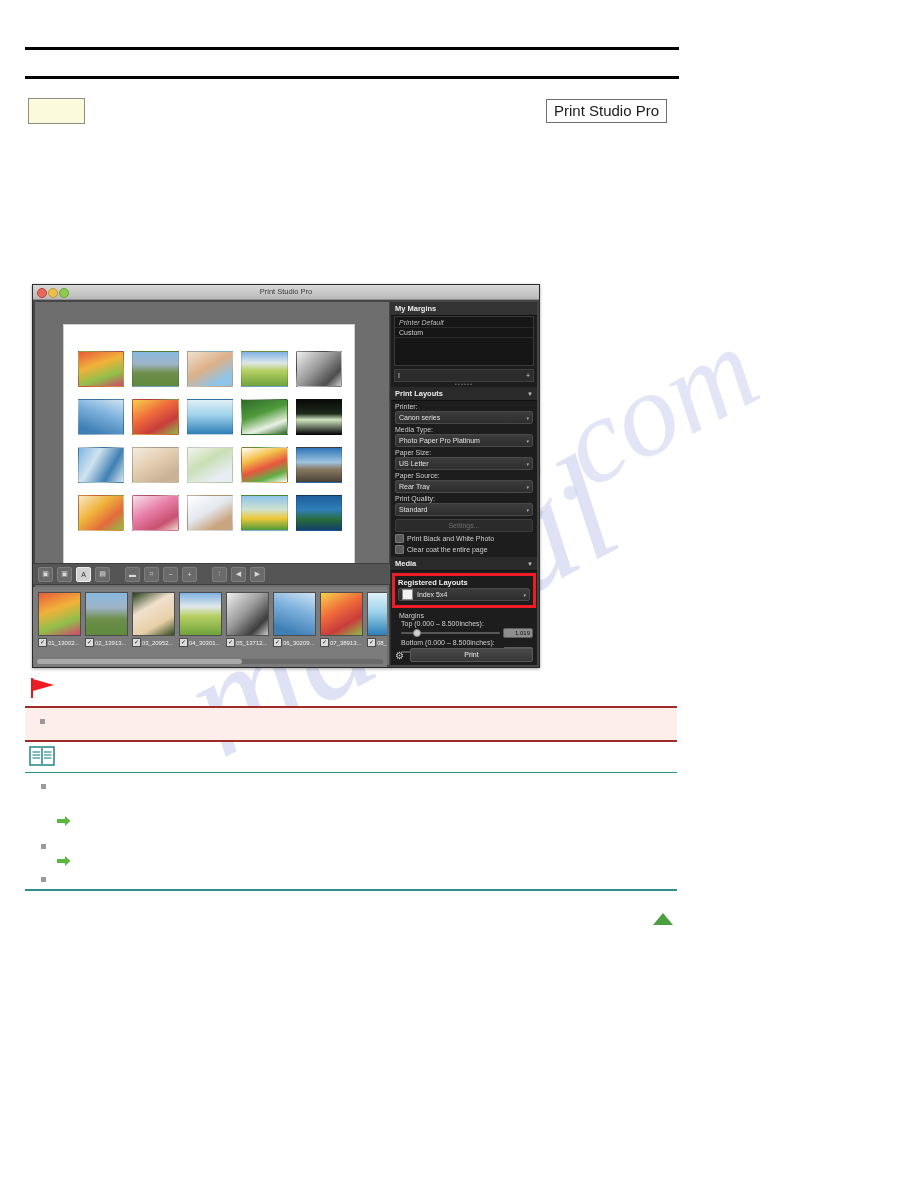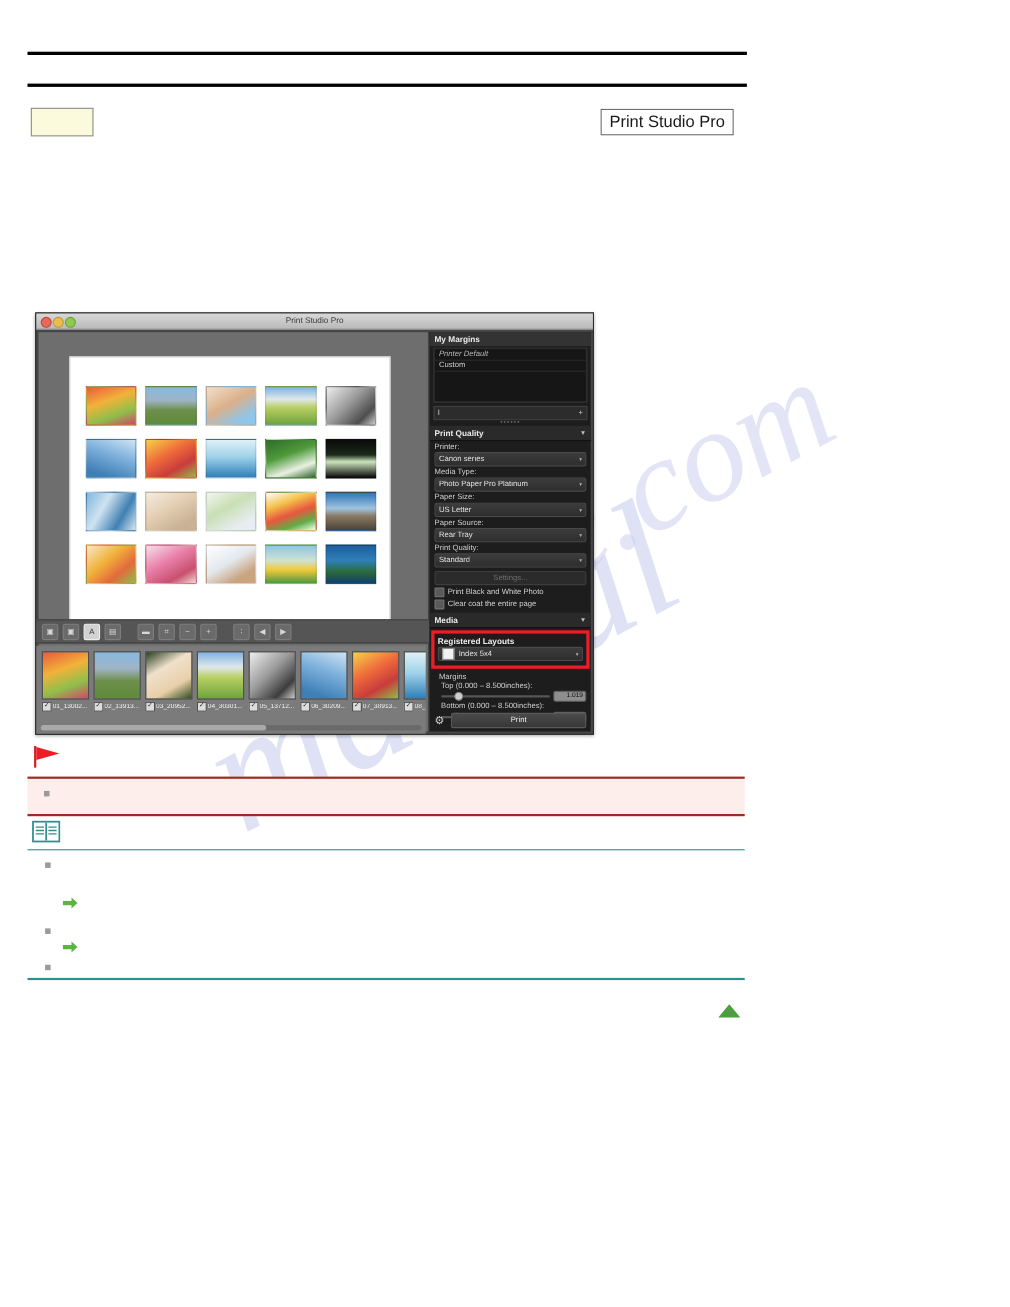--- a/index.html
+++ b/index.html
@@ -349,21 +349,21 @@
         <div class="ms-item italic">Printer Default</div>
         <div class="ms-item">Custom</div>
       </div>
       <div class="ms-bar">
         <span>I</span>
         <span>+</span>
       </div>
       <div class="resize-dots">••••••</div>
 
       <div class="sec-head dark">
-        <span>Print Quality</span>
+        <span>Print Layouts</span>
         <span class="tri">▼</span>
       </div>
 
       <div id="print-fields">
           <div class="fld">
             <div class="lbl">Printer:</div>
             <div class="sel">
               <span class="cap">Canon          series</span>
               <span class="arw">▾</span>
             </div>

